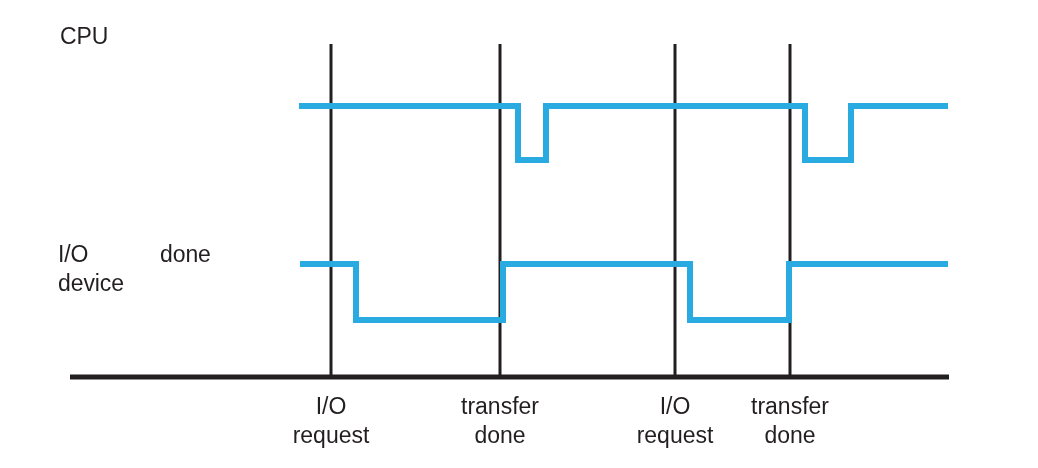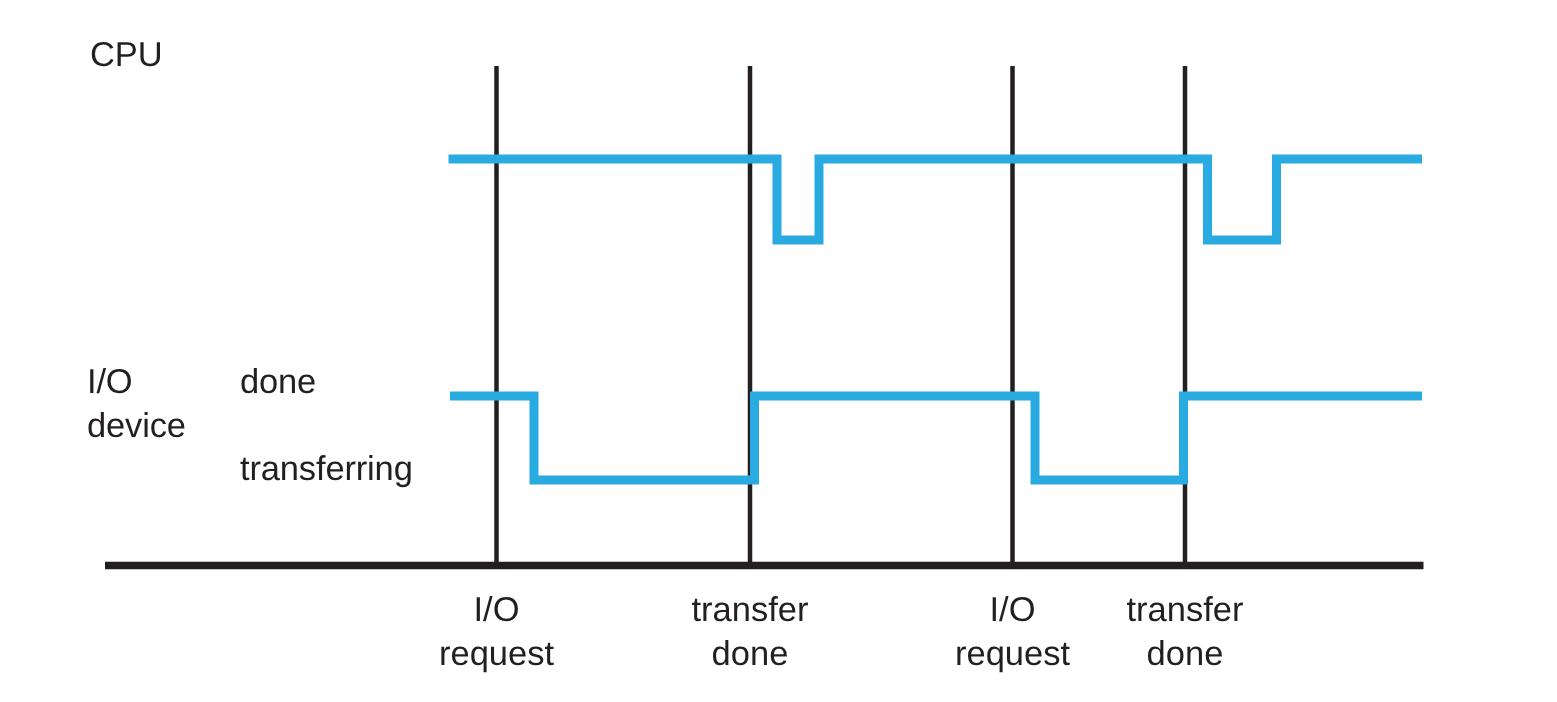--- a/index.html
+++ b/index.html
@@ -84,21 +84,20 @@
 
   <div class="lbl" id="cpu-group-label">CPU</div>
 
   <div class="lbl" id="io-group-label">I/O
 device</div>
 
 
 
   <div class="lbl" id="io-state-idle">done</div>
 
-  <div class="lbl" id="io-state-xfer">transferring</div>
 
   <div class="event-label" id="event-0">I/O
 request</div>
 
   <div class="event-label" id="event-1">transfer
 done</div>
 
   <div class="event-label" id="event-2">I/O
 request</div>
 

